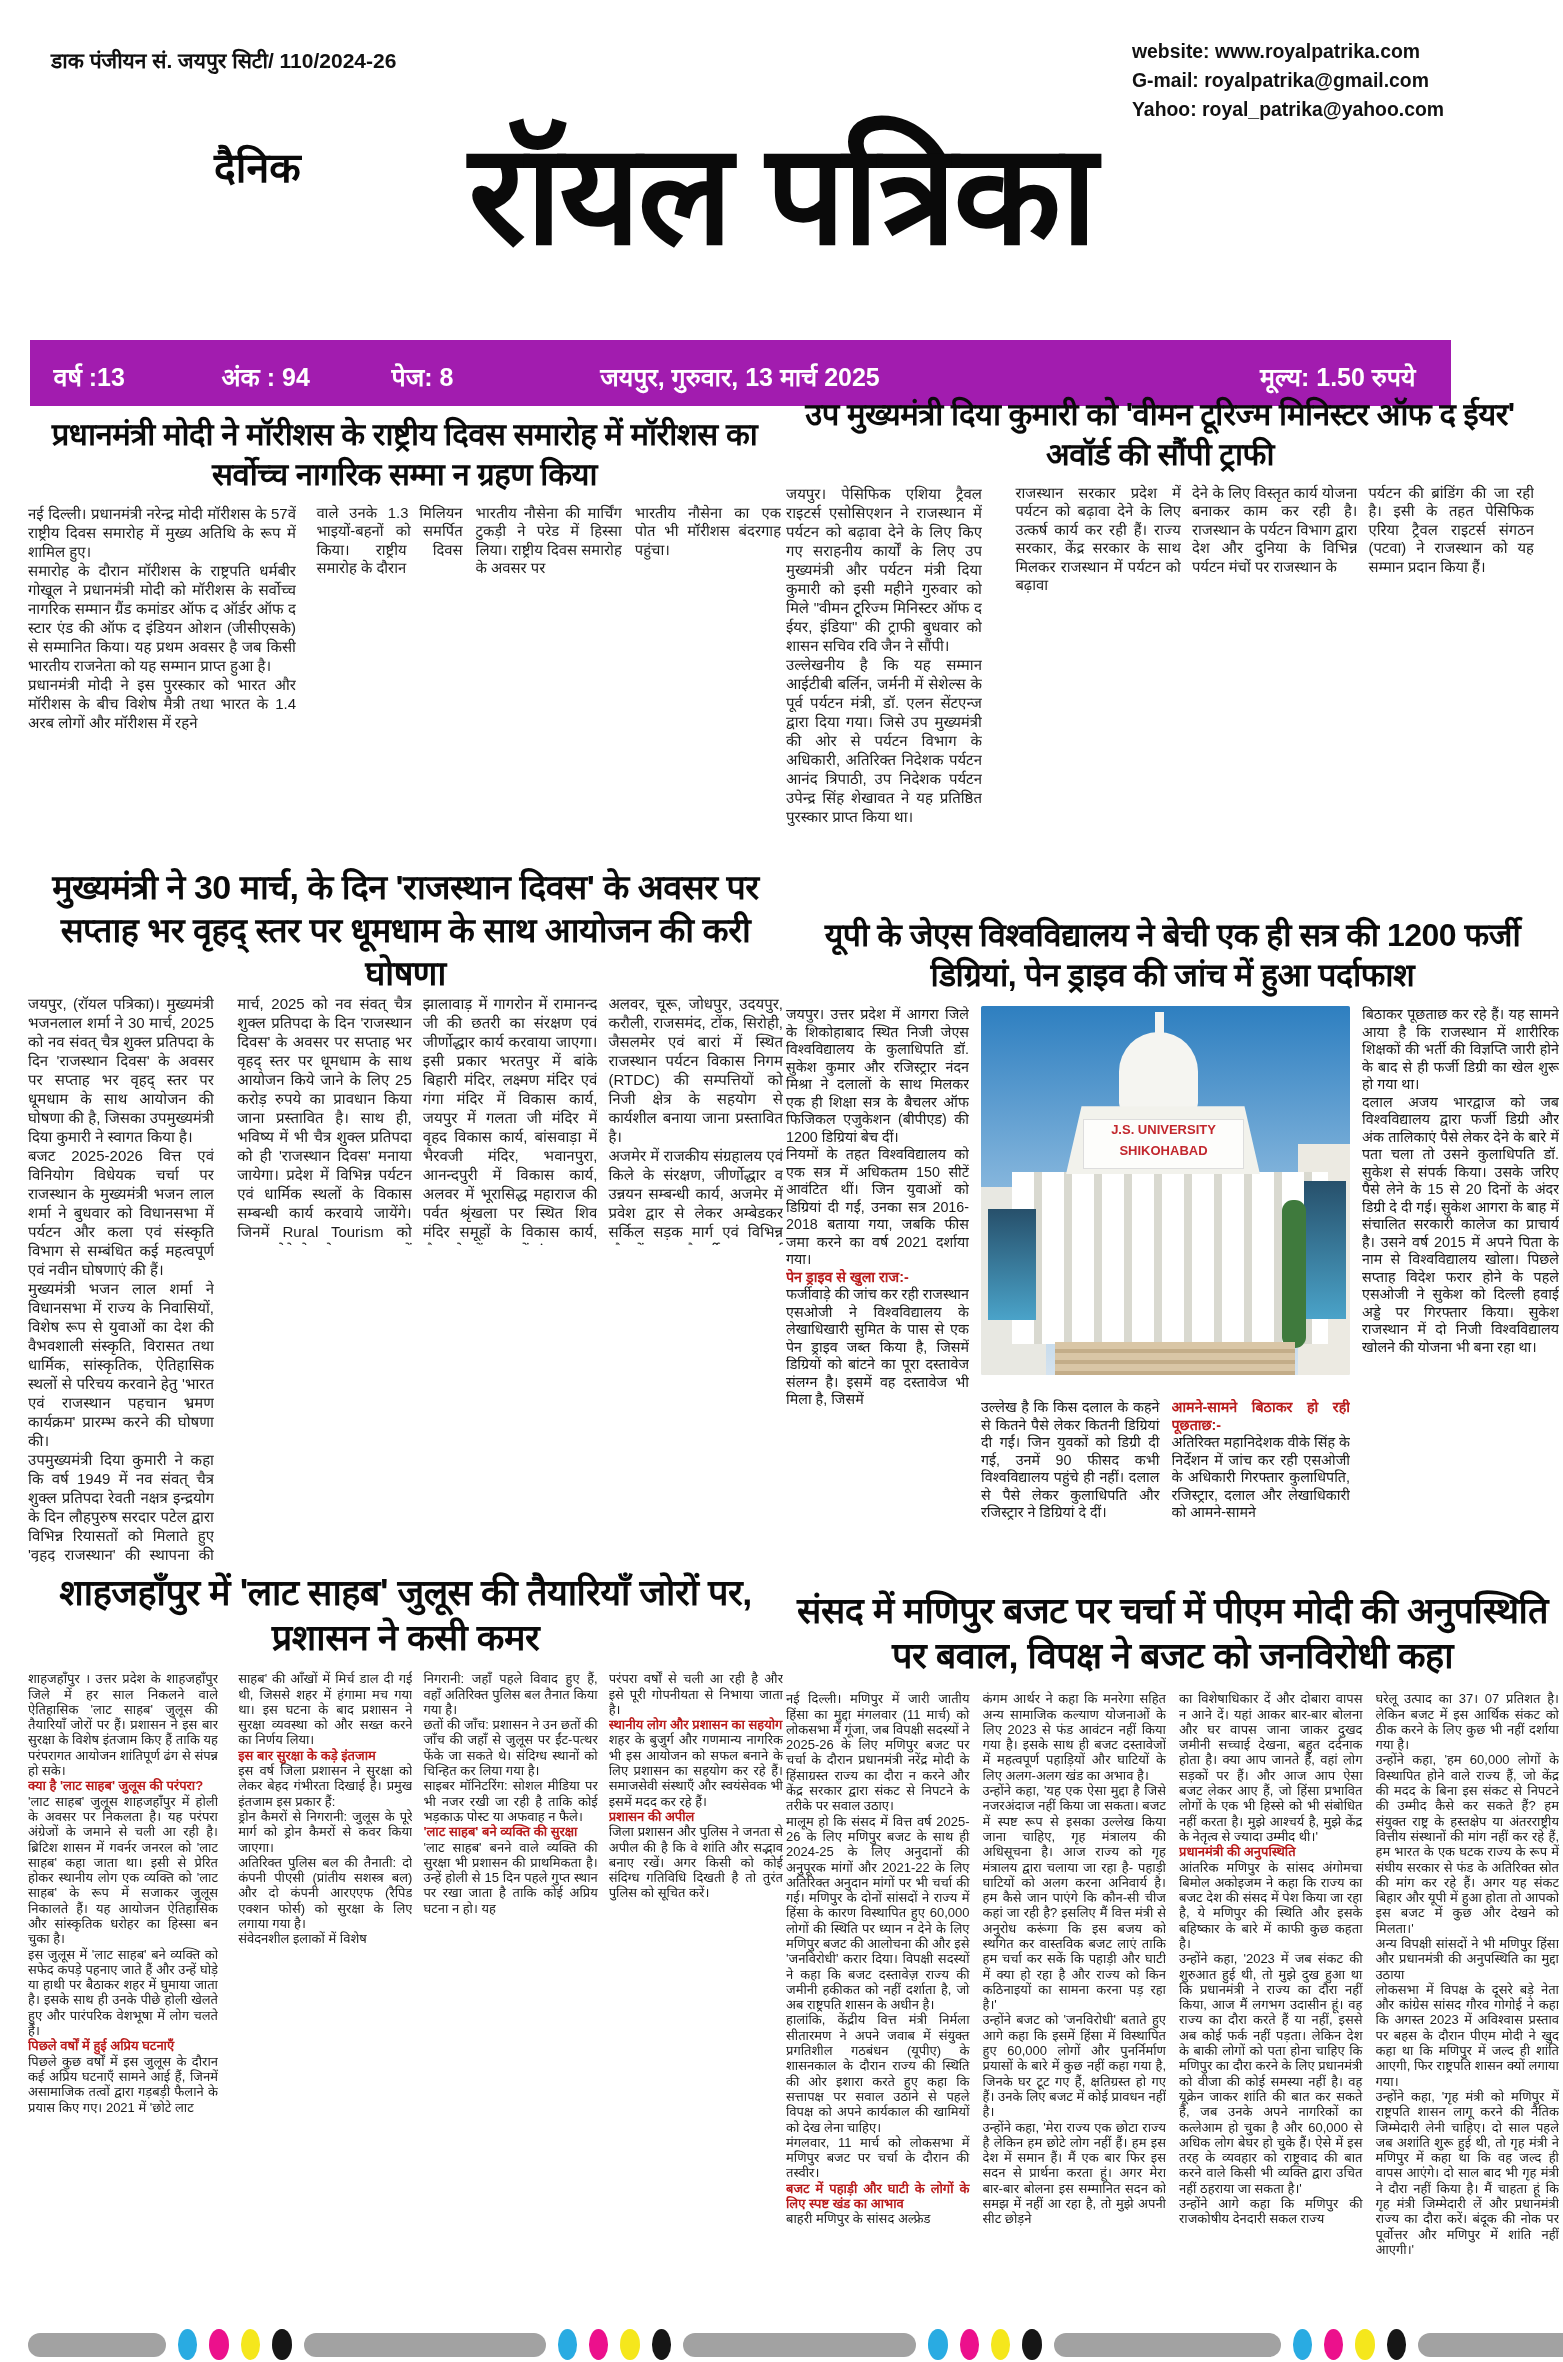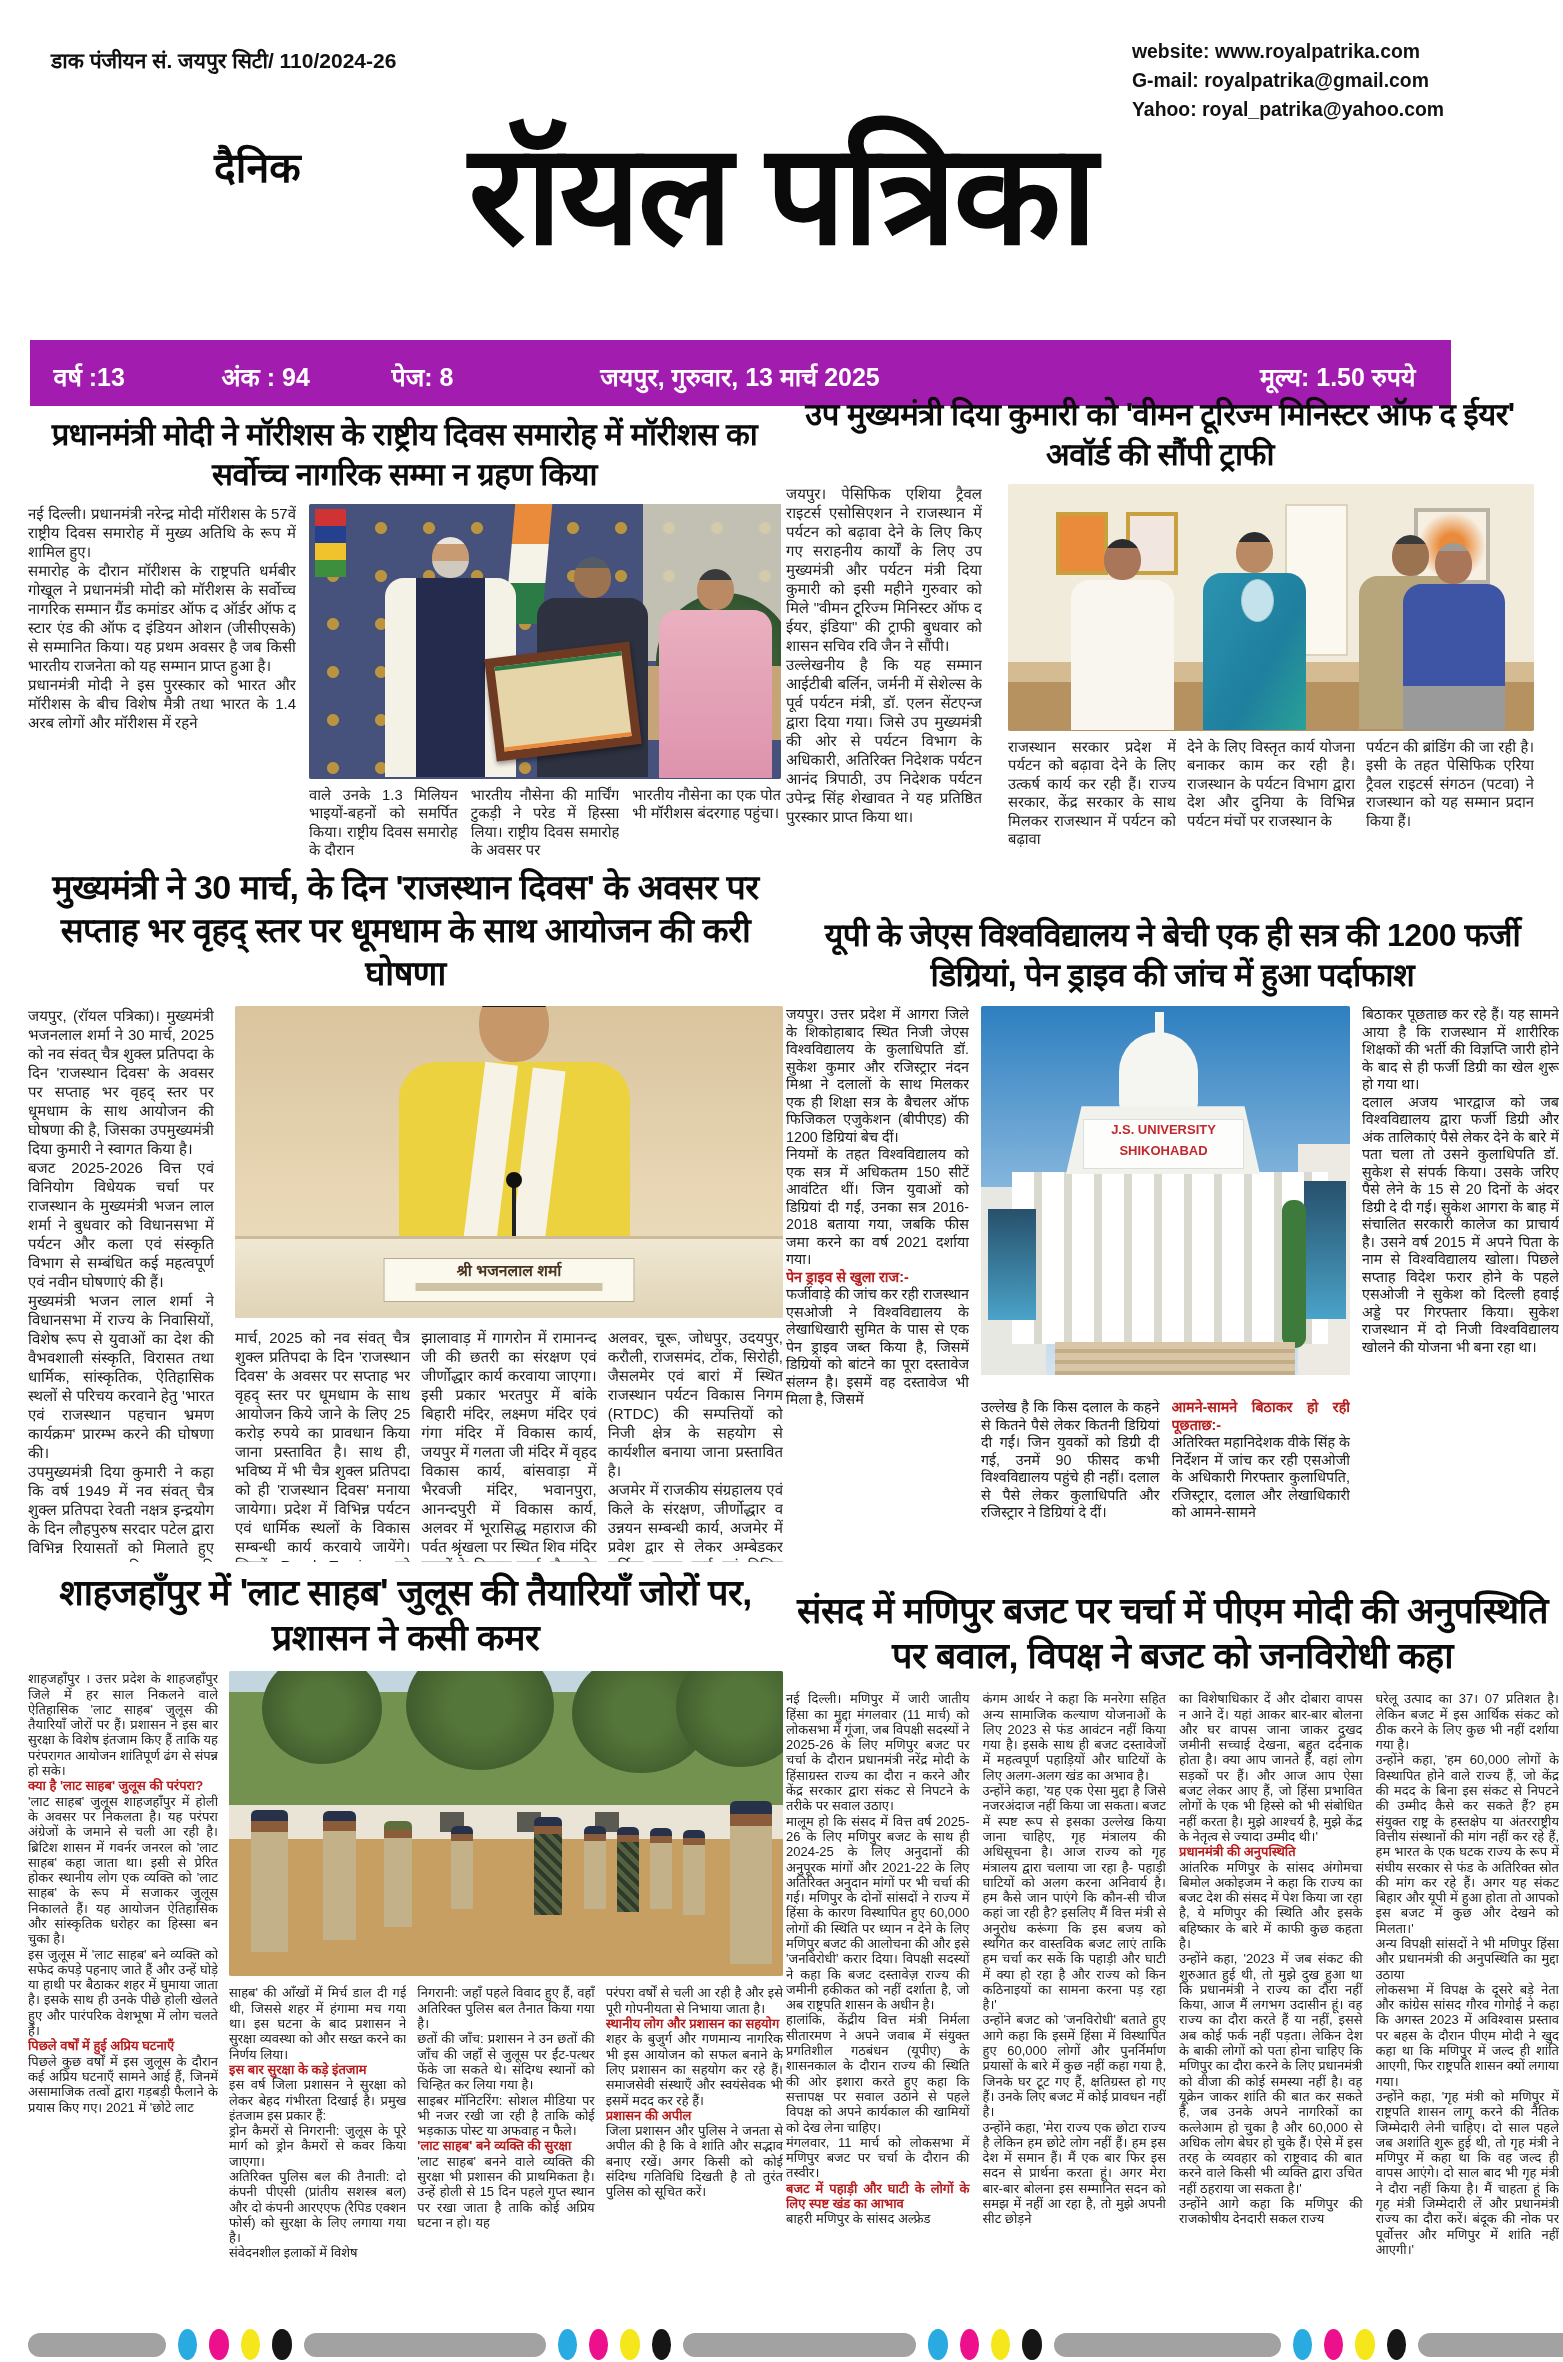--- a/index.html
+++ b/index.html
@@ -26,21 +26,21 @@
   .hl-5{font-size:36px;line-height:1.24;}
   .hl-6{font-size:36px;line-height:1.24;}
   .row{display:flex;}
   .bodycol{text-align:justify;overflow:hidden;}
   .para{margin:0;}
   .para.bold{font-weight:800;color:#b91c1c;}
   .fs-a{font-size:15px;line-height:19px;}      
   .fs-b{font-size:14.3px;line-height:17.5px;}        
   .fs-c{font-size:13px;line-height:15.3px;}      
   .cap{font-size:14.8px;line-height:18.5px;text-align:justify;overflow:hidden;}
-  .rwrap{flex:1;display:flex;flex-direction:column;}
+  .rwrap{flex:1;display:flex;flex-direction:row;}
   
   .ph{position:relative;overflow:hidden;border-radius:1.8px;flex:none;}
   .person{position:absolute;bottom:0;}
   .head{width:37px;height:41px;border-radius:50% 50% 46% 46%;margin:0 auto;}
   .torso{border-radius:18.5px 18.5px 0 0;margin:0 auto;}
   
   .ph1{background-color:#46527b;
        background-image:radial-gradient(#bb9440 5.5px,transparent 6.5px);
        background-size:48px 48px;}
   .p1-light{position:absolute;right:0;top:0;width:138px;height:157px;background:#d8d2bd;opacity:.85;}
@@ -228,21 +228,21 @@
         <div class="cap" style="flex:1;">राजस्थान सरकार प्रदेश में पर्यटन को बढ़ावा देने के लिए उत्कर्ष कार्य कर रही हैं। राज्य सरकार, केंद्र सरकार के साथ मिलकर राजस्थान में पर्यटन को बढ़ावा</div>
         <div class="cap" style="flex:1;">देने के लिए विस्तृत कार्य योजना बनाकर काम कर रही है। राजस्थान के पर्यटन विभाग द्वारा देश और दुनिया के विभिन्न पर्यटन मंचों पर राजस्थान के</div>
         <div class="cap" style="flex:1;">पर्यटन की ब्रांडिंग की जा रही है। इसी के तहत पेसिफिक एरिया ट्रैवल राइटर्स संगठन (पटवा) ने राजस्थान को यह सम्मान प्रदान किया हैं।</div>
       </div>
     </div>
   </div>
 </div>
 
 <div class="article" style="left:28px;top:866px;width:755px;height:696px;">
   <div class="headline hl-3">मुख्यमंत्री ने 30 मार्च, के दिन 'राजस्थान दिवस' के अवसर पर सप्ताह भर वृहद् स्तर पर धूमधाम के साथ आयोजन की करी घोषणा</div>
-  <div class="row" style="gap:21px;margin-top:12px;">
+  <div class="row" style="gap:14px;margin-top:0;">
     <div class="bodycol fs-a" style="width:186px;flex:none;height:591px;">
         <p class="para">जयपुर, (रॉयल पत्रिका)। मुख्यमंत्री भजनलाल शर्मा ने 30 मार्च, 2025 को नव संवत् चैत्र शुक्ल प्रतिपदा के दिन 'राजस्थान दिवस' के अवसर पर सप्ताह भर वृहद् स्तर पर धूमधाम के साथ आयोजन की घोषणा की है, जिसका उपमुख्यमंत्री दिया कुमारी ने स्वागत किया है।</p>
         <p class="para">बजट 2025-2026 वित्त एवं विनियोग विधेयक चर्चा पर राजस्थान के मुख्यमंत्री भजन लाल शर्मा ने बुधवार को विधानसभा में पर्यटन और कला एवं संस्कृति विभाग से सम्बंधित कई महत्वपूर्ण एवं नवीन घोषणाएं की हैं।</p>
         <p class="para">मुख्यमंत्री भजन लाल शर्मा ने विधानसभा में राज्य के निवासियों, विशेष रूप से युवाओं का देश की वैभवशाली संस्कृति, विरासत तथा धार्मिक, सांस्कृतिक, ऐतिहासिक स्थलों से परिचय करवाने हेतु 'भारत एवं राजस्थान पहचान भ्रमण कार्यक्रम' प्रारम्भ करने की घोषणा की।</p>
         <p class="para">उपमुख्यमंत्री दिया कुमारी ने कहा कि वर्ष 1949 में नव संवत् चैत्र शुक्ल प्रतिपदा रेवती नक्षत्र इन्द्रयोग के दिन लौहपुरुष सरदार पटेल द्वारा विभिन्न रियासतों को मिलाते हुए 'वृहद् राजस्थान' की स्थापना की गयी थी। अतः 30</p>
       </div>
     <div class="rwrap" style="gap:9.2px;">
       <div class="ph ph3" style="height:312px;">
         <div class="p3-person">
           <div class="p3-head"></div>

